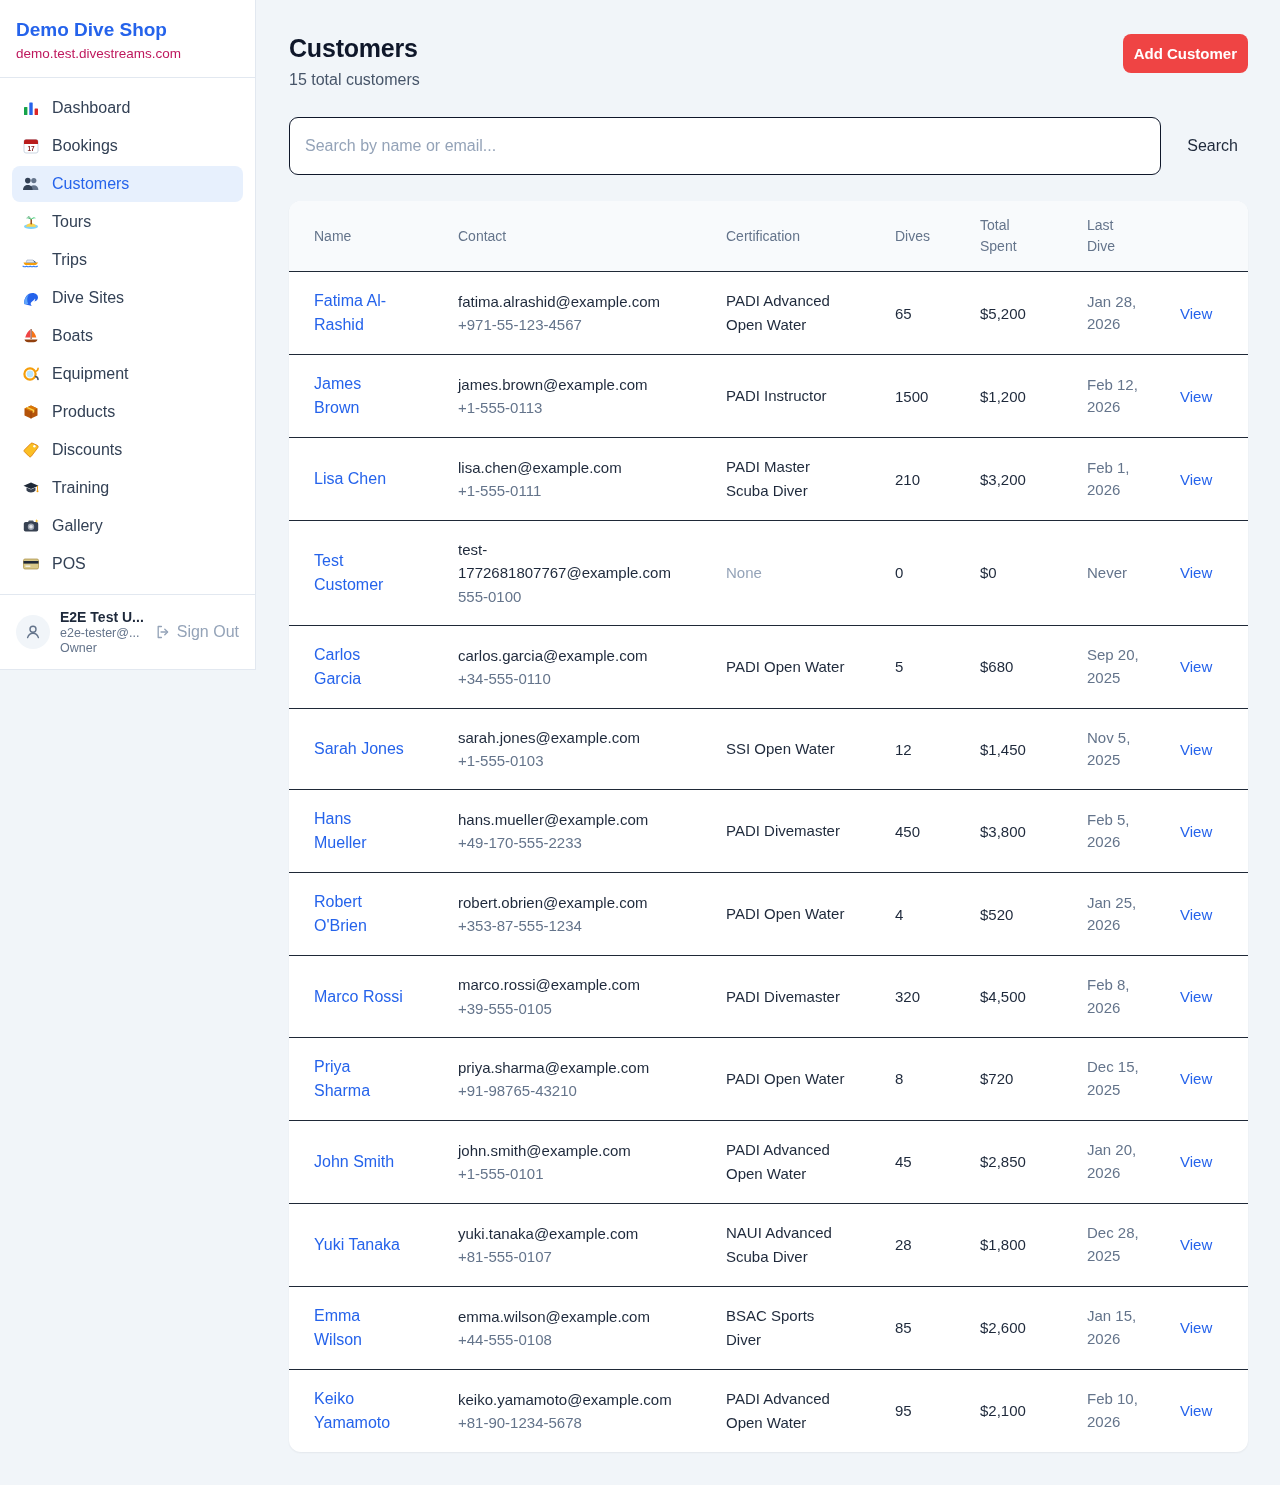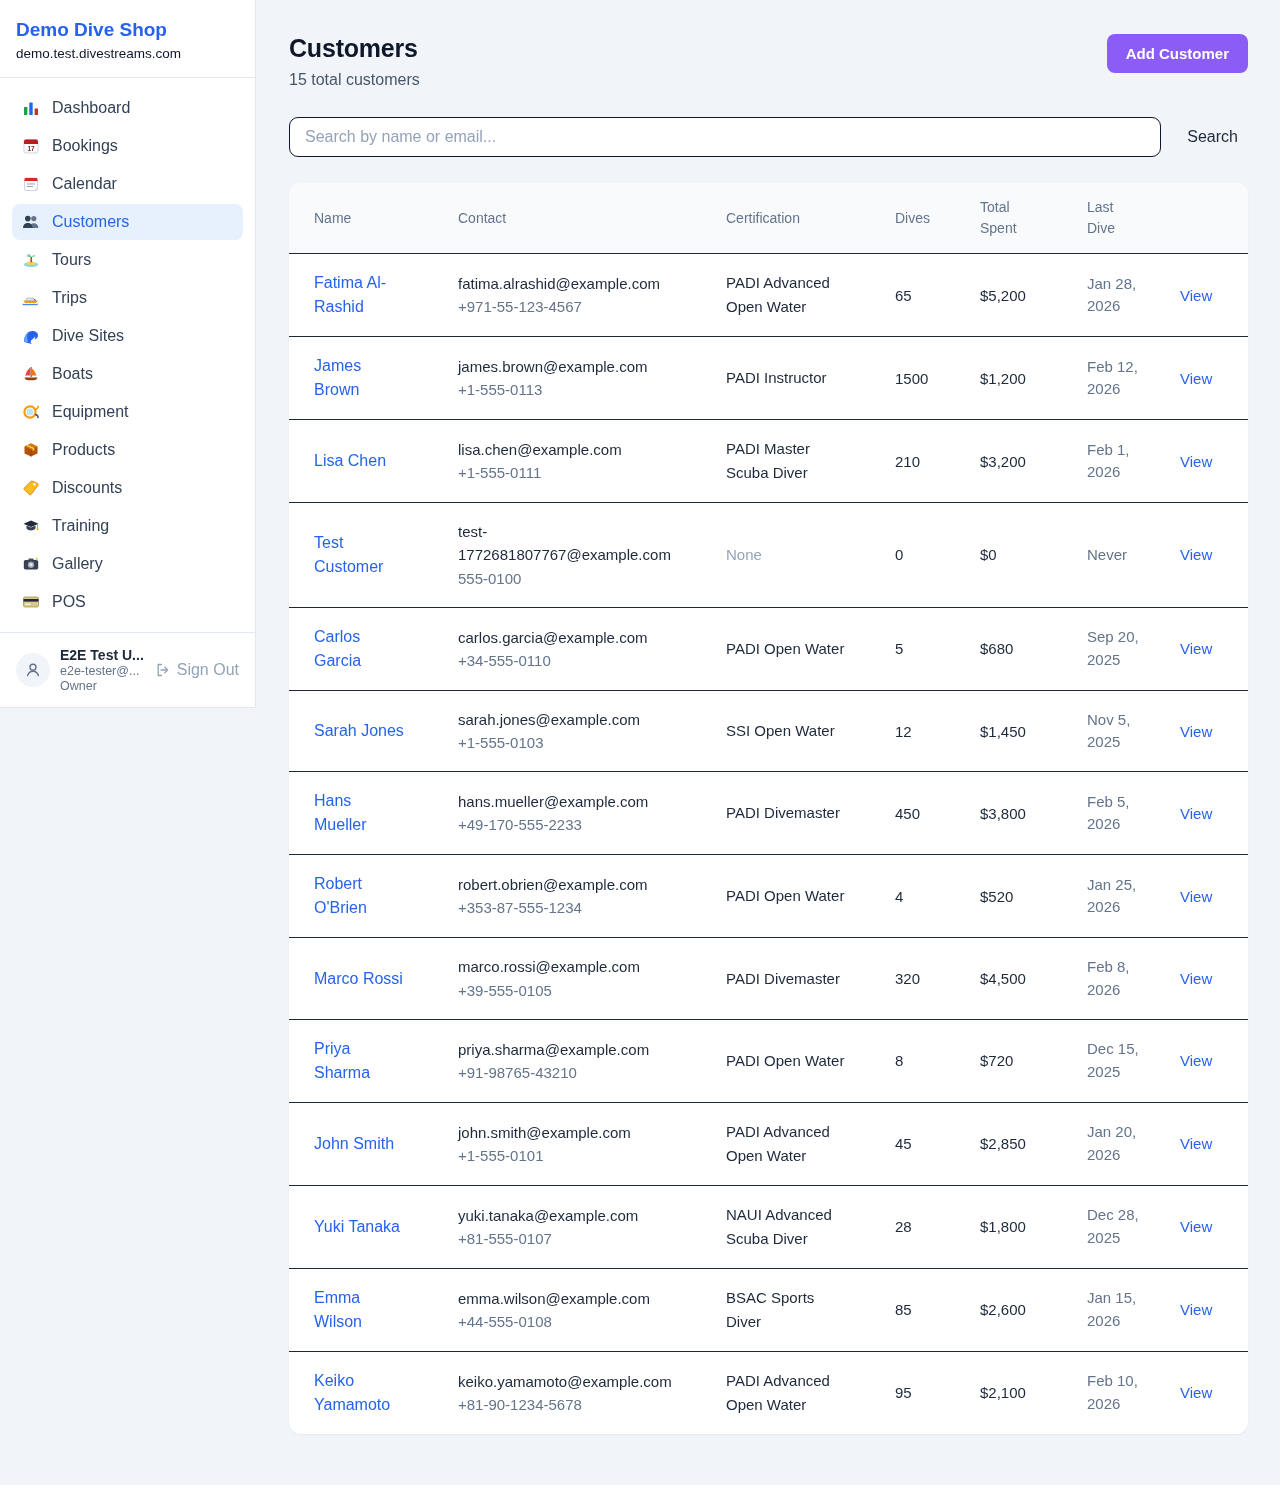--- a/index.html
+++ b/index.html
@@ -12,21 +12,21 @@
   }
   
   .sidebar {
     position: absolute; top: 0; left: 0;
     width: 256px; background: #ffffff;
     border-right: 1px solid #e2e8f0;
     border-bottom: 1px solid #e2e8f0;
   }
   .brand { padding: 18px 16px 16px 16px; border-bottom: 1px solid #e2e8f0; }
   .brand-name { color: #2563eb; font-size: 19px; font-weight: 700; line-height: 1.25; cursor: pointer; }
-  .brand-domain { color: #0f172a; font-size: 13.5px; margin-top: 4px; }
+  .brand-domain { color: #be185d; font-size: 13.5px; margin-top: 4px; }
   .nav { padding: 12px 12px 10px 12px; }
   .nav-item {
     display: flex; align-items: center; gap: 12px;
     padding: 9px 10px; margin-bottom: 2px;
     border-radius: 8px; cursor: pointer;
     color: #334155; font-size: 16px; text-align: center;
   }
   .nav-item.active { background: #e7f0fd; color: #2563eb; }
   .nav-icon { width: 18px; height: 18px; display: inline-flex; flex: 0 0 18px; }
   .nav-icon svg { width: 18px; height: 18px; }
@@ -42,27 +42,27 @@
   .user-meta { flex: 1; min-width: 0; }
   .user-name { font-size: 14px; font-weight: 700; color: #1e293b; white-space: nowrap; }
   .user-email, .user-role { font-size: 12.5px; color: #64748b; margin-top: 1px; white-space: nowrap; }
   .signout { display: flex; align-items: center; gap: 6px; color: #94a3b8; font-size: 16px; cursor: pointer; white-space: nowrap; }
   
   .main { margin-left: 256px; padding: 34px 32px 34px 33px; }
   .page-head { display: flex; justify-content: space-between; align-items: flex-start; margin-bottom: 28px; }
   .page-title { font-size: 25px; font-weight: 700; color: #0f172a; letter-spacing: -0.2px; }
   .page-subtitle { font-size: 16px; color: #475569; margin-top: 8px; }
   .btn-primary {
-    background: #8b5cf6; color: #ffffff; border: none; cursor: pointer;
+    background: #ef4444; color: #ffffff; border: none; cursor: pointer;
     font-family: inherit; font-size: 15px; font-weight: 600;
-    padding: 11px 19px; border-radius: 8px;
+    padding: 11px 11px; border-radius: 8px;
   }
   .search-row { display: flex; align-items: center; margin-bottom: 26px; }
   .search-input {
-    flex: 1; height: 40px; border: 1px solid #0f172a; border-radius: 9px;
+    flex: 1; height: 58px; border: 1px solid #0f172a; border-radius: 9px;
     padding: 0 15px; font-family: inherit; font-size: 16px; color: #1e293b;
     background: #ffffff; outline: none;
   }
   .search-input::placeholder { color: #94a3b8; }
   .btn-search {
     background: transparent; border: none; cursor: pointer;
     font-family: inherit; font-size: 16px; color: #1e293b;
     padding: 0 10px; margin-left: 16px;
   }
   
@@ -118,32 +118,20 @@
       </div>
       <div class="nav-item">
         <span class="nav-icon">
           <svg viewBox="0 0 18 18">
             <rect x="2" y="2.5" width="14" height="13.5" rx="2" fill="#fff" stroke="#cbd5e1"></rect>
             <path d="M2 4.5c0-1.1.9-2 2-2h10c1.1 0 2 .9 2 2V7H2z" fill="#b91c1c"></path>
             <text x="9" y="13.6" font-size="6.4" font-weight="bold" fill="#7f1d1d" text-anchor="middle" font-family="Liberation Sans, sans-serif">17</text>
           </svg>
         </span>
         <span class="nav-label">Bookings</span>
-      </div>
-      <div class="nav-item">
-        <span class="nav-icon">
-          <svg viewBox="0 0 18 18">
-            <rect x="2.5" y="3" width="13" height="12.5" rx="1.5" fill="#fff" stroke="#cbd5e1"></rect>
-            <path d="M2.5 4.5c0-.8.7-1.5 1.5-1.5h10c.8 0 1.5.7 1.5 1.5V6h-13z" fill="#dc2626"></path>
-            <line x1="5" y1="9" x2="13" y2="9" stroke="#94a3b8"></line>
-            <line x1="5" y1="11.5" x2="11" y2="11.5" stroke="#94a3b8"></line>
-            <path d="M11.5 15.5 15.5 11.5 15.5 14c0 .8-.7 1.5-1.5 1.5z" fill="#e2e8f0"></path>
-          </svg>
-        </span>
-        <span class="nav-label">Calendar</span>
       </div>
       <div class="nav-item active">
         <span class="nav-icon">
           <svg viewBox="0 0 18 18">
             <circle cx="11.8" cy="5.6" r="2.6" fill="#64748b"></circle>
             <path d="M7.2 15c0-3 2-4.8 4.6-4.8s4.6 1.8 4.6 4.8z" fill="#64748b"></path>
             <circle cx="5.8" cy="5.6" r="2.8" fill="#334155"></circle>
             <path d="M1 15c0-3.1 2.1-5 4.8-5s4.8 1.9 4.8 5z" fill="#334155"></path>
           </svg>
         </span>

